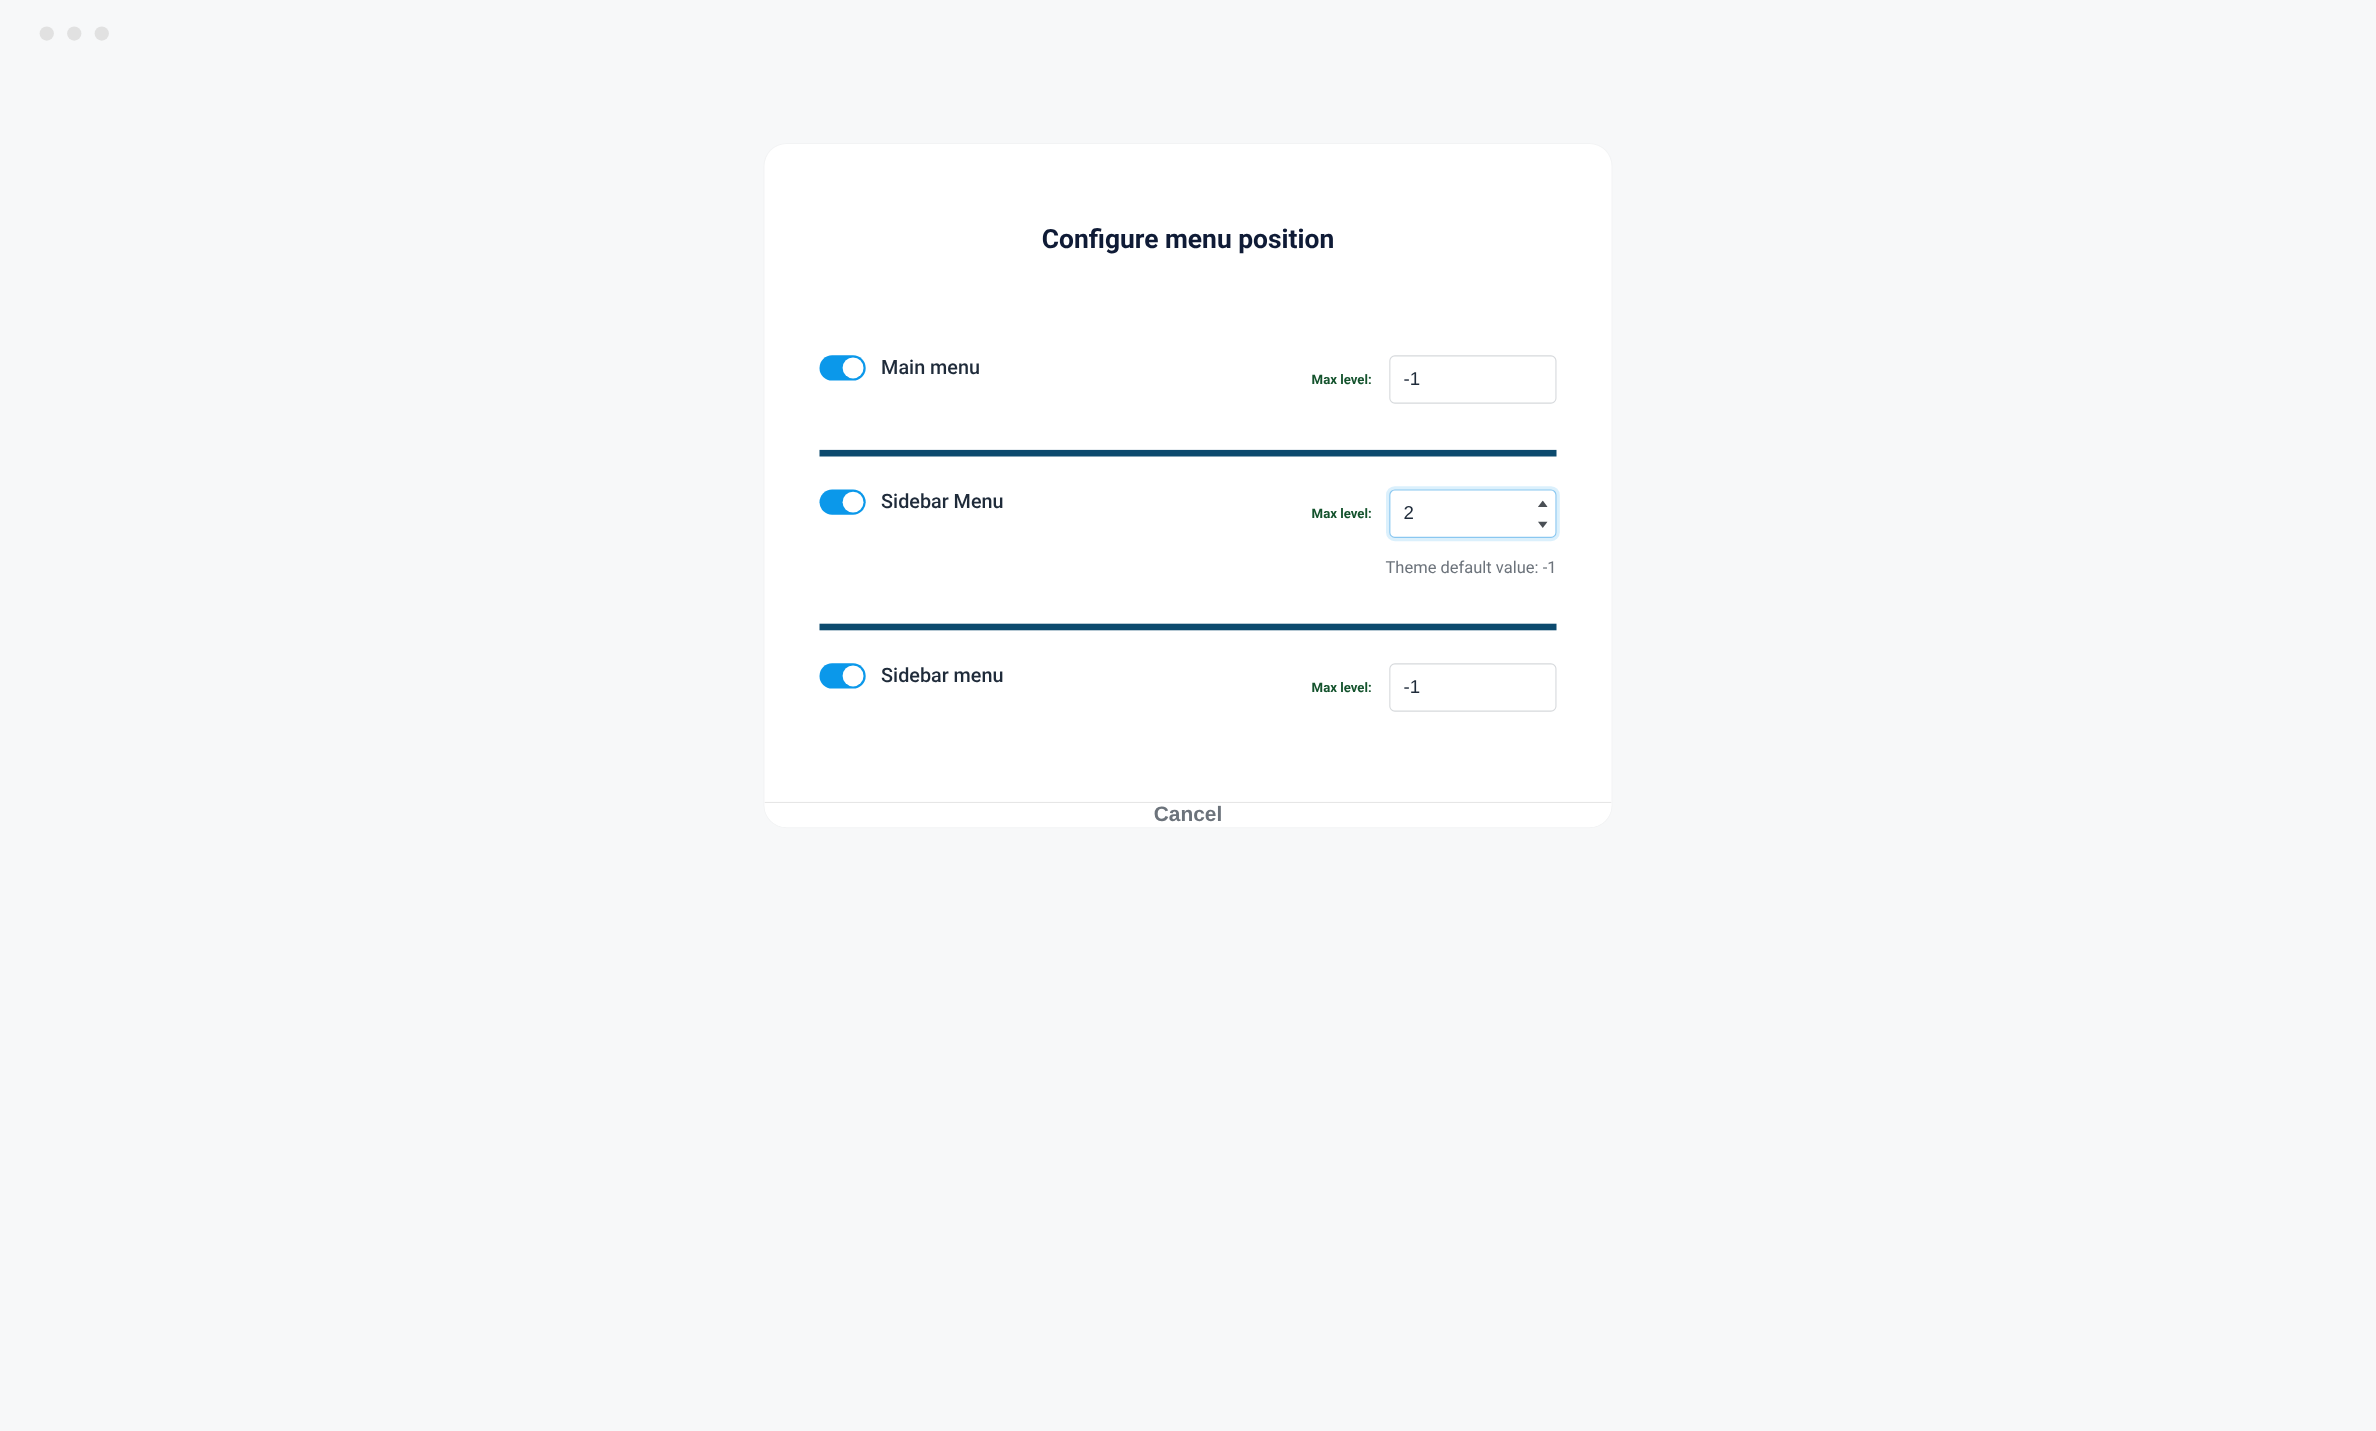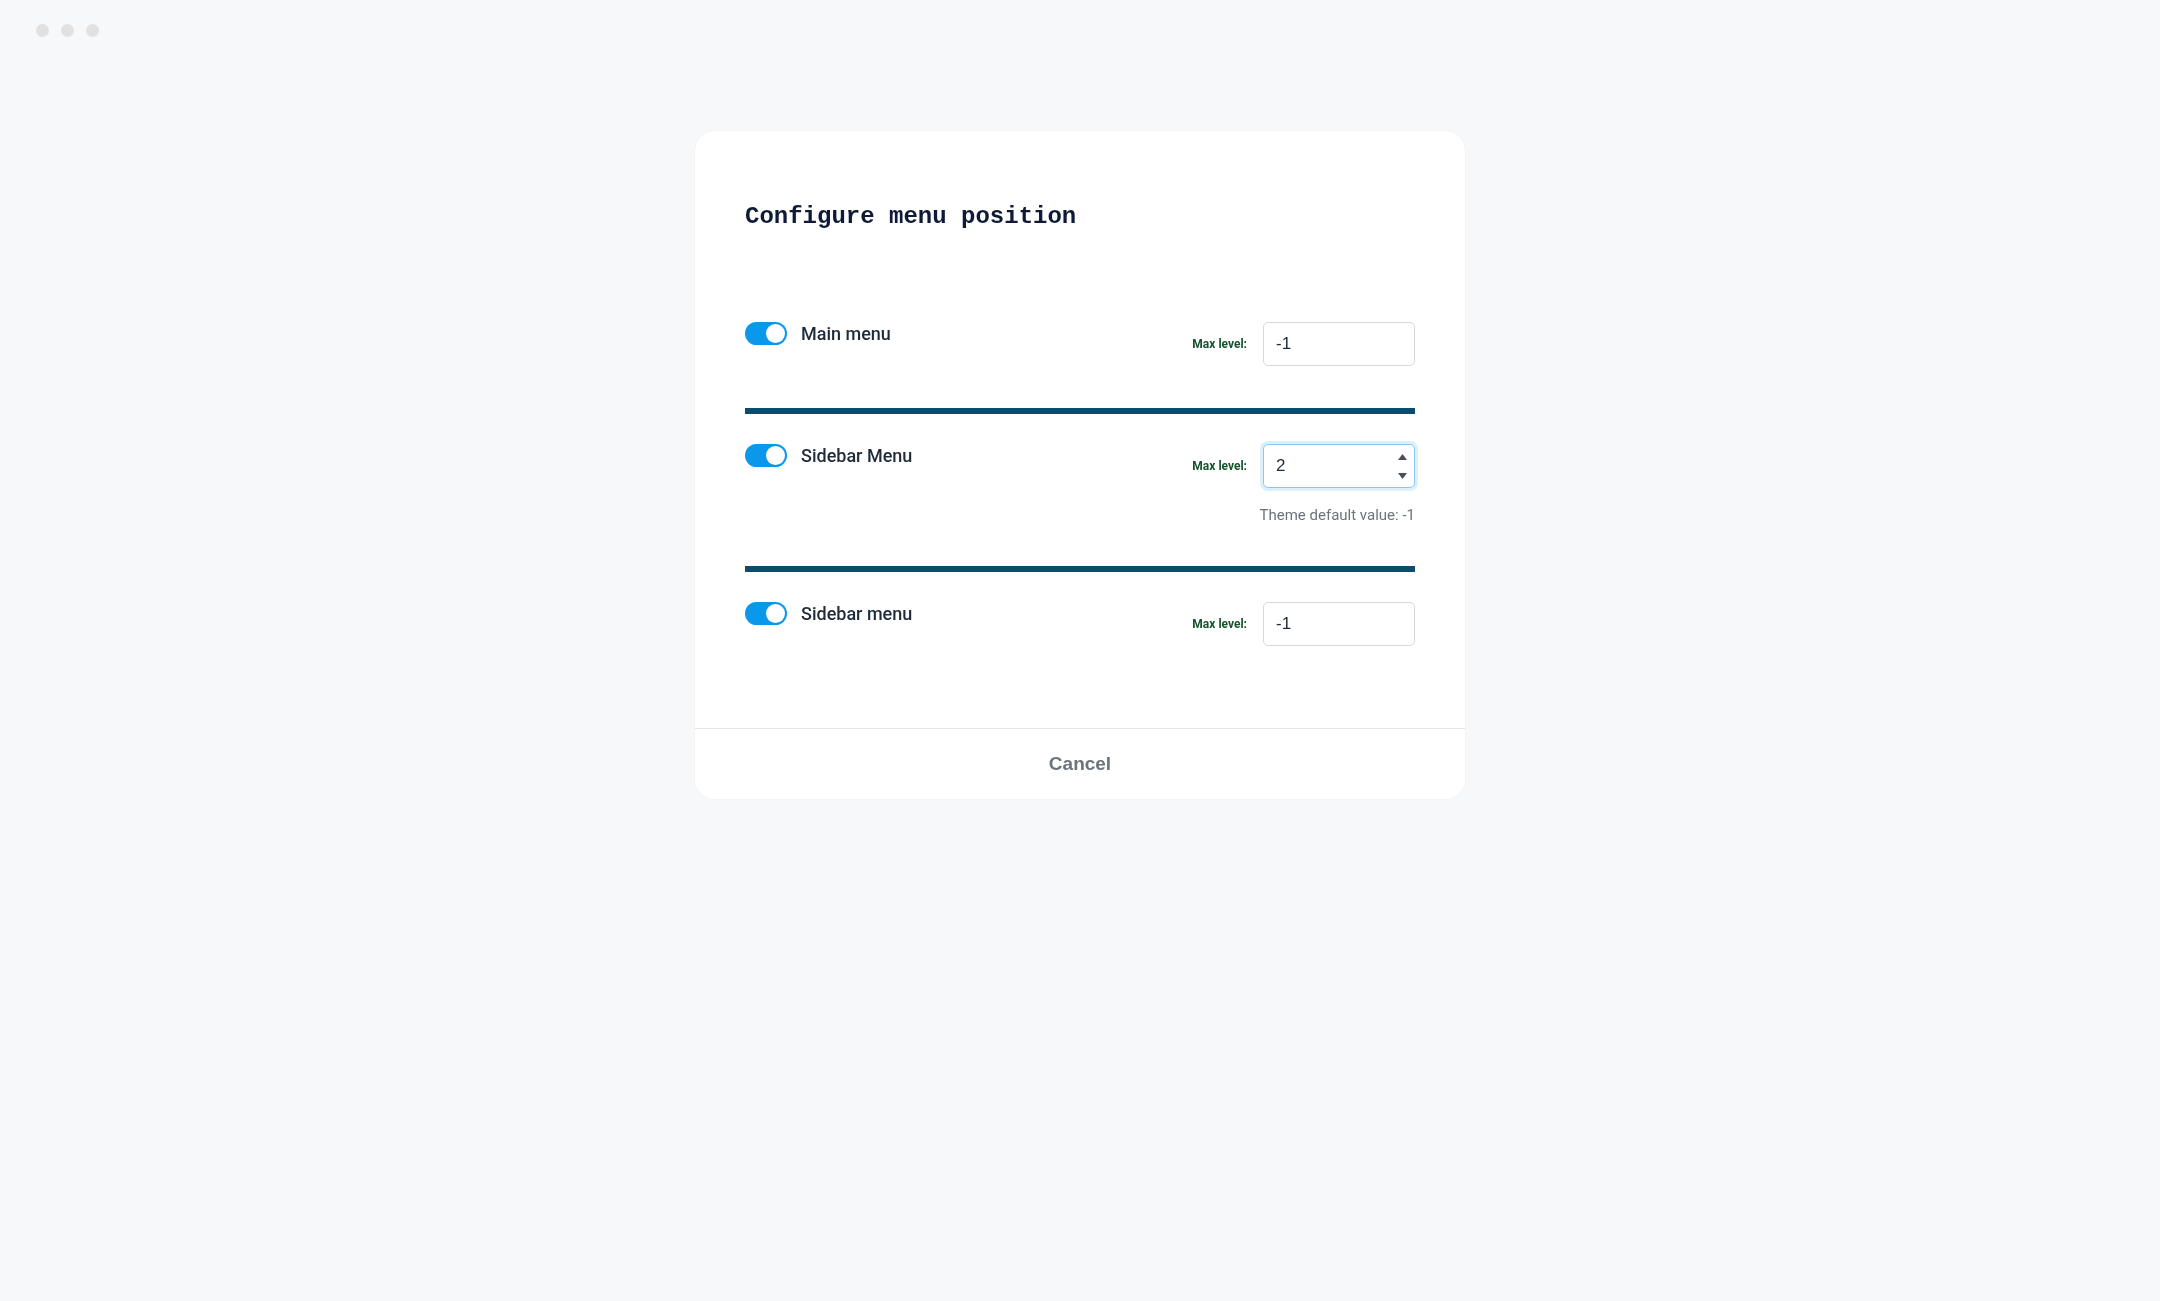--- a/index.html
+++ b/index.html
@@ -33,25 +33,25 @@
       width: 770px;
       background: #ffffff;
       border-radius: 20px;
       box-shadow: 0 0 0 1px rgba(0,0,0,0.02);
       overflow: hidden;
     }
     .dialog-body {
       padding: 72px 50px 40px 50px;
     }
     .dialog-title {
+      text-align: center;
       font-size: 24px;
       font-weight: 700;
       color: #0f1b36;
       margin-bottom: 62px;
-      font-family: Liberation Mono, monospace;
     }
     .row {
       display: flex;
       align-items: flex-start;
       justify-content: space-between;
       padding: 30px 0 42px 0;
     }
     .row + .row {
       border-top: 6px solid #0c4a6e;
     }
@@ -146,20 +146,21 @@
     }
     .helper-text {
       font-size: 15px;
       color: #6c737b;
       margin-top: 18px;
       text-align: left;
     }
     .dialog-actions {
       display: flex;
       border-top: 1px solid #e6e6e6;
+      flex-direction: column;
     }
     .btn {
       flex: 1;
       height: 70px;
       display: flex;
       align-items: center;
       justify-content: center;
       font-size: 19px;
       font-weight: 700;
       cursor: pointer;

